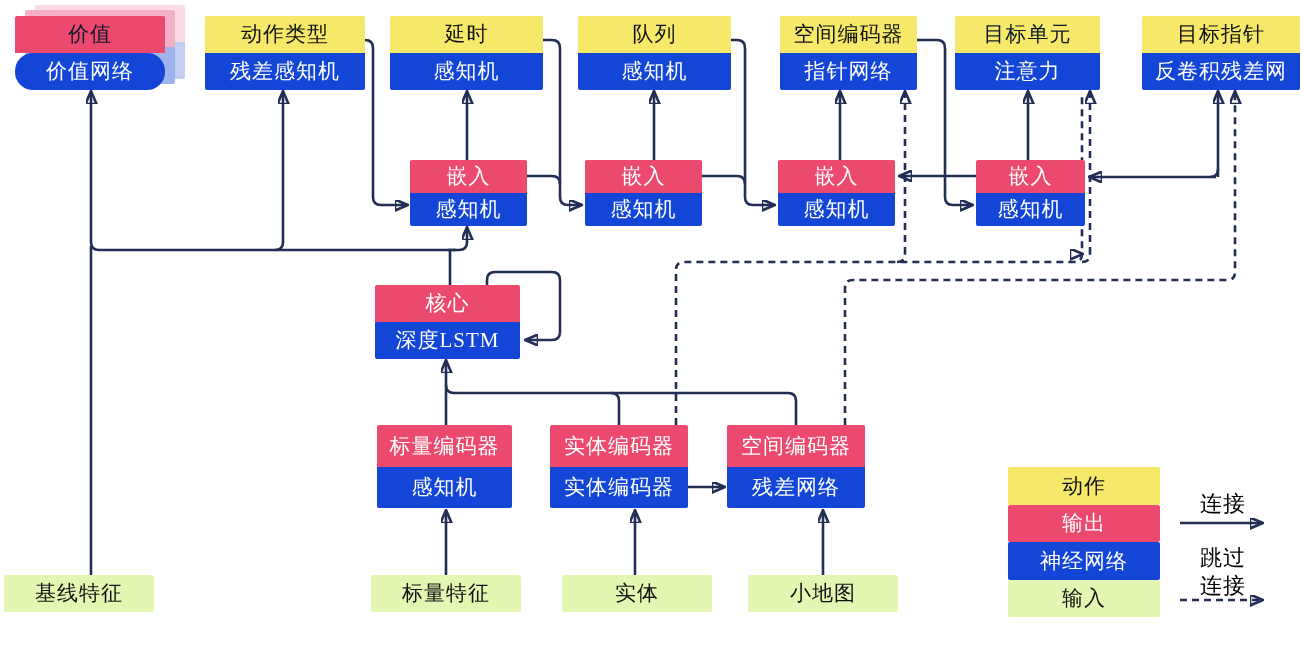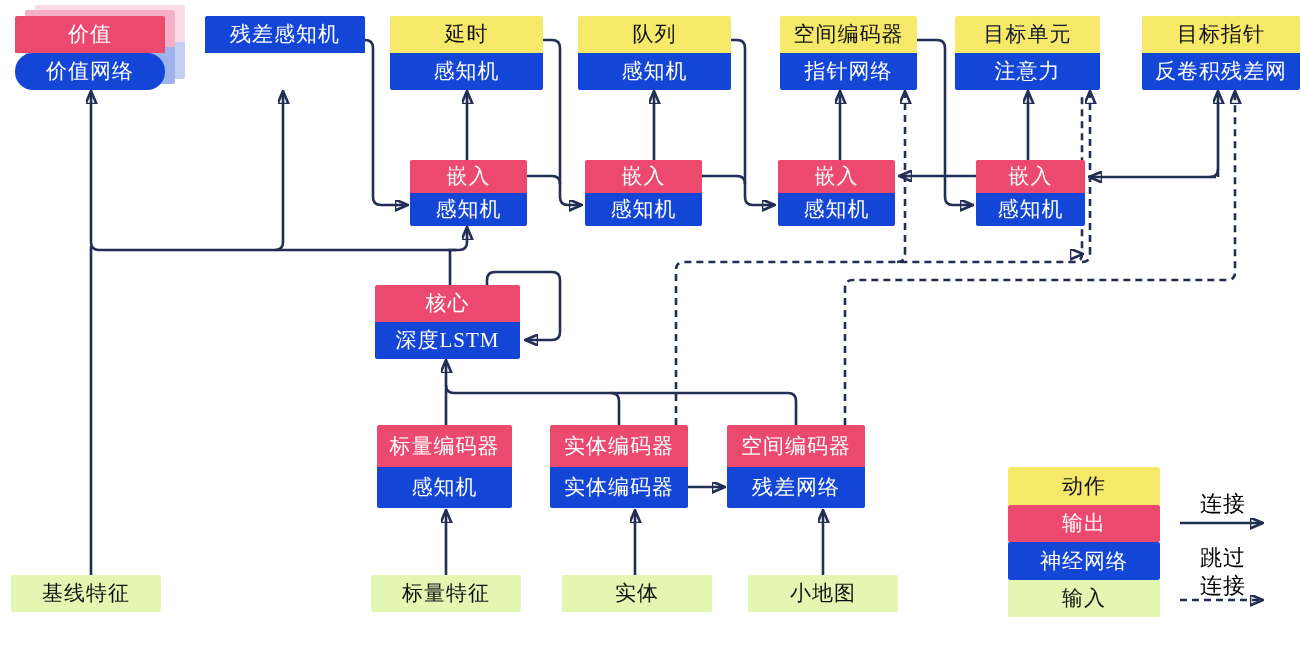--- a/index.html
+++ b/index.html
@@ -80,24 +80,25 @@
   <div id="nodes">
       <div class="node ghost" style="left: 35px; top: 5px; width: 150px; height: 74px;">
         <div class="half" style="height: 37px; flex: 0 0 auto; background: rgb(250, 219, 230); color: transparent;"></div>
         <div class="half" style="height: 37px; flex: 0 0 auto; background: rgb(195, 207, 243); color: transparent;"></div>
       </div>
       <div class="node ghost" style="left: 25px; top: 10px; width: 150px; height: 74px;">
         <div class="half" style="height: 37px; flex: 0 0 auto; background: rgb(245, 176, 200); color: transparent;"></div>
         <div class="half" style="height: 37px; flex: 0 0 auto; background: rgb(159, 180, 236); color: transparent;"></div>
       </div>
       <div class="node" style="left: 15px; top: 16px; width: 150px; height: 74px;">
-        <div class="half" style="height: 37px; flex: 0 0 auto; background: rgb(235, 74, 110); color: #ffffff; font-family: Liberation Serif, serif;">价值</div>
+        <div class="half" style="height: 37px; flex: 0 0 auto; background: rgb(235, 74, 110); color: #0f172a; font-family: Liberation Serif, serif;">价值</div>
         <div class="half" style="height: 37px; flex: 0 0 auto; background: rgb(19, 69, 214); color: rgb(255, 255, 255); border-radius: 18px;">价值网络</div>
       </div>
       <div class="node" style="left: 205px; top: 16px; width: 160px; height: 74px;">
+        <div class="half" style="height: 37px; flex: 0 0 auto; background: rgb(246, 233, 106); color: rgb(17, 17, 17);">动作类型</div>
         <div class="half" style="height: 37px; flex: 0 0 auto; background: rgb(19, 69, 214); color: rgb(255, 255, 255);">残差感知机</div>
       </div>
       <div class="node" style="left: 390px; top: 16px; width: 153px; height: 74px;">
         <div class="half" style="height: 37px; flex: 0 0 auto; background: rgb(246, 233, 106); color: rgb(17, 17, 17);">延时</div>
         <div class="half" style="height: 37px; flex: 0 0 auto; background: rgb(19, 69, 214); color: rgb(255, 255, 255);">感知机</div>
       </div>
       <div class="node" style="left: 578px; top: 16px; width: 153px; height: 74px;">
         <div class="half" style="height: 37px; flex: 0 0 auto; background: rgb(246, 233, 106); color: rgb(17, 17, 17);">队列</div>
         <div class="half" style="height: 37px; flex: 0 0 auto; background: rgb(19, 69, 214); color: rgb(255, 255, 255);">感知机</div>
       </div>
@@ -138,21 +139,21 @@
         <div class="half" style="height: 41px; flex: 0 0 auto; background: rgb(19, 69, 214); color: rgb(255, 255, 255);">感知机</div>
       </div>
       <div class="node" style="left: 550px; top: 425px; width: 138px; height: 83px;">
         <div class="half" style="height: 42px; flex: 0 0 auto; background: rgb(235, 74, 110); color: rgb(255, 255, 255);">实体编码器</div>
         <div class="half" style="height: 41px; flex: 0 0 auto; background: rgb(19, 69, 214); color: rgb(255, 255, 255);">实体编码器</div>
       </div>
       <div class="node" style="left: 727px; top: 425px; width: 138px; height: 83px;">
         <div class="half" style="height: 42px; flex: 0 0 auto; background: rgb(235, 74, 110); color: rgb(255, 255, 255);">空间编码器</div>
         <div class="half" style="height: 41px; flex: 0 0 auto; background: rgb(19, 69, 214); color: rgb(255, 255, 255);">残差网络</div>
       </div>
-      <div class="node" style="left: 11px; top: 575px; width: 150px; height: 37px;">
+      <div class="node" style="left: 4px; top: 575px; width: 150px; height: 37px;">
         <div class="half" style="height: 37px; flex: 0 0 auto; background: rgb(227, 246, 178); color: rgb(17, 17, 17);">基线特征</div>
       </div>
       <div class="node" style="left: 371px; top: 575px; width: 150px; height: 37px;">
         <div class="half" style="height: 37px; flex: 0 0 auto; background: rgb(227, 246, 178); color: rgb(17, 17, 17);">标量特征</div>
       </div>
       <div class="node" style="left: 562px; top: 575px; width: 150px; height: 37px;">
         <div class="half" style="height: 37px; flex: 0 0 auto; background: rgb(227, 246, 178); color: rgb(17, 17, 17);">实体</div>
       </div>
       <div class="node" style="left: 748px; top: 575px; width: 150px; height: 37px;">
         <div class="half" style="height: 37px; flex: 0 0 auto; background: rgb(227, 246, 178); color: rgb(17, 17, 17);">小地图</div>

